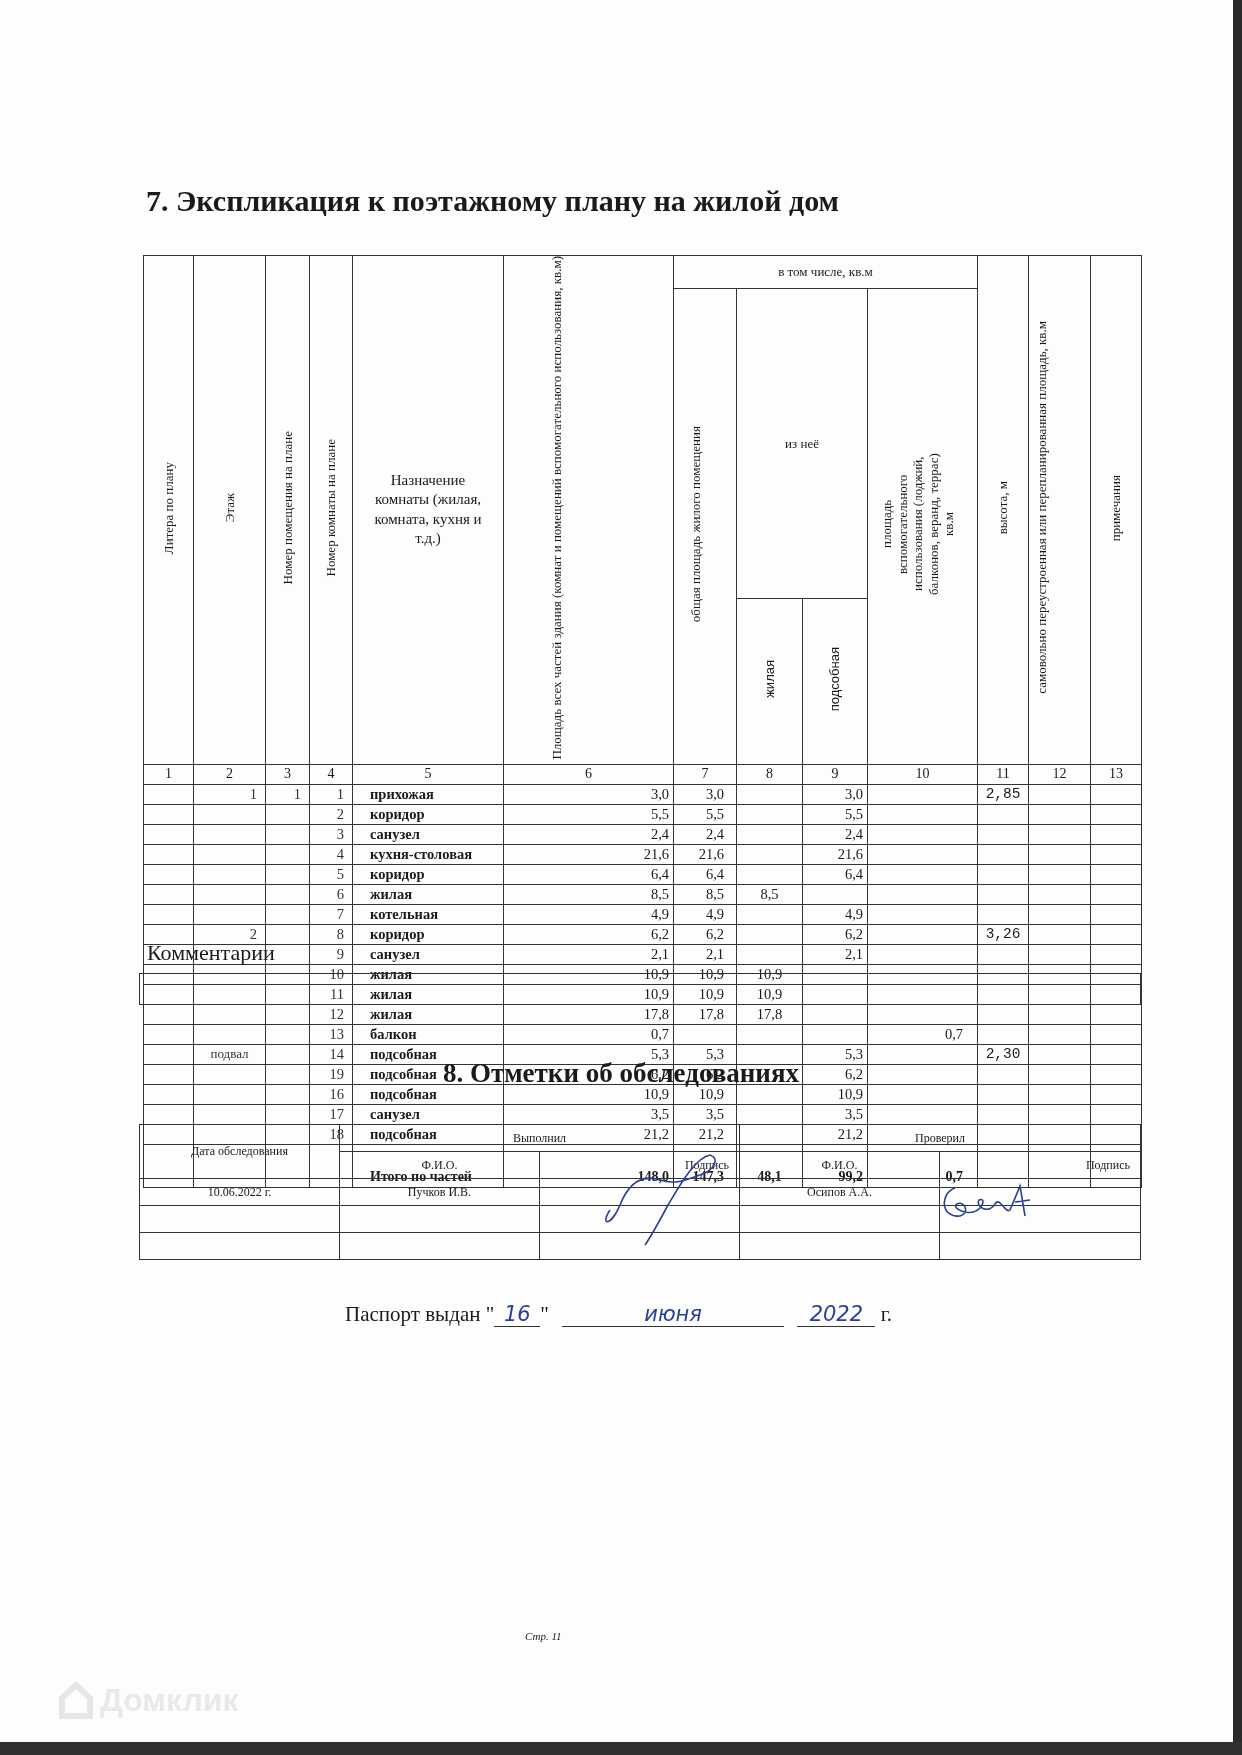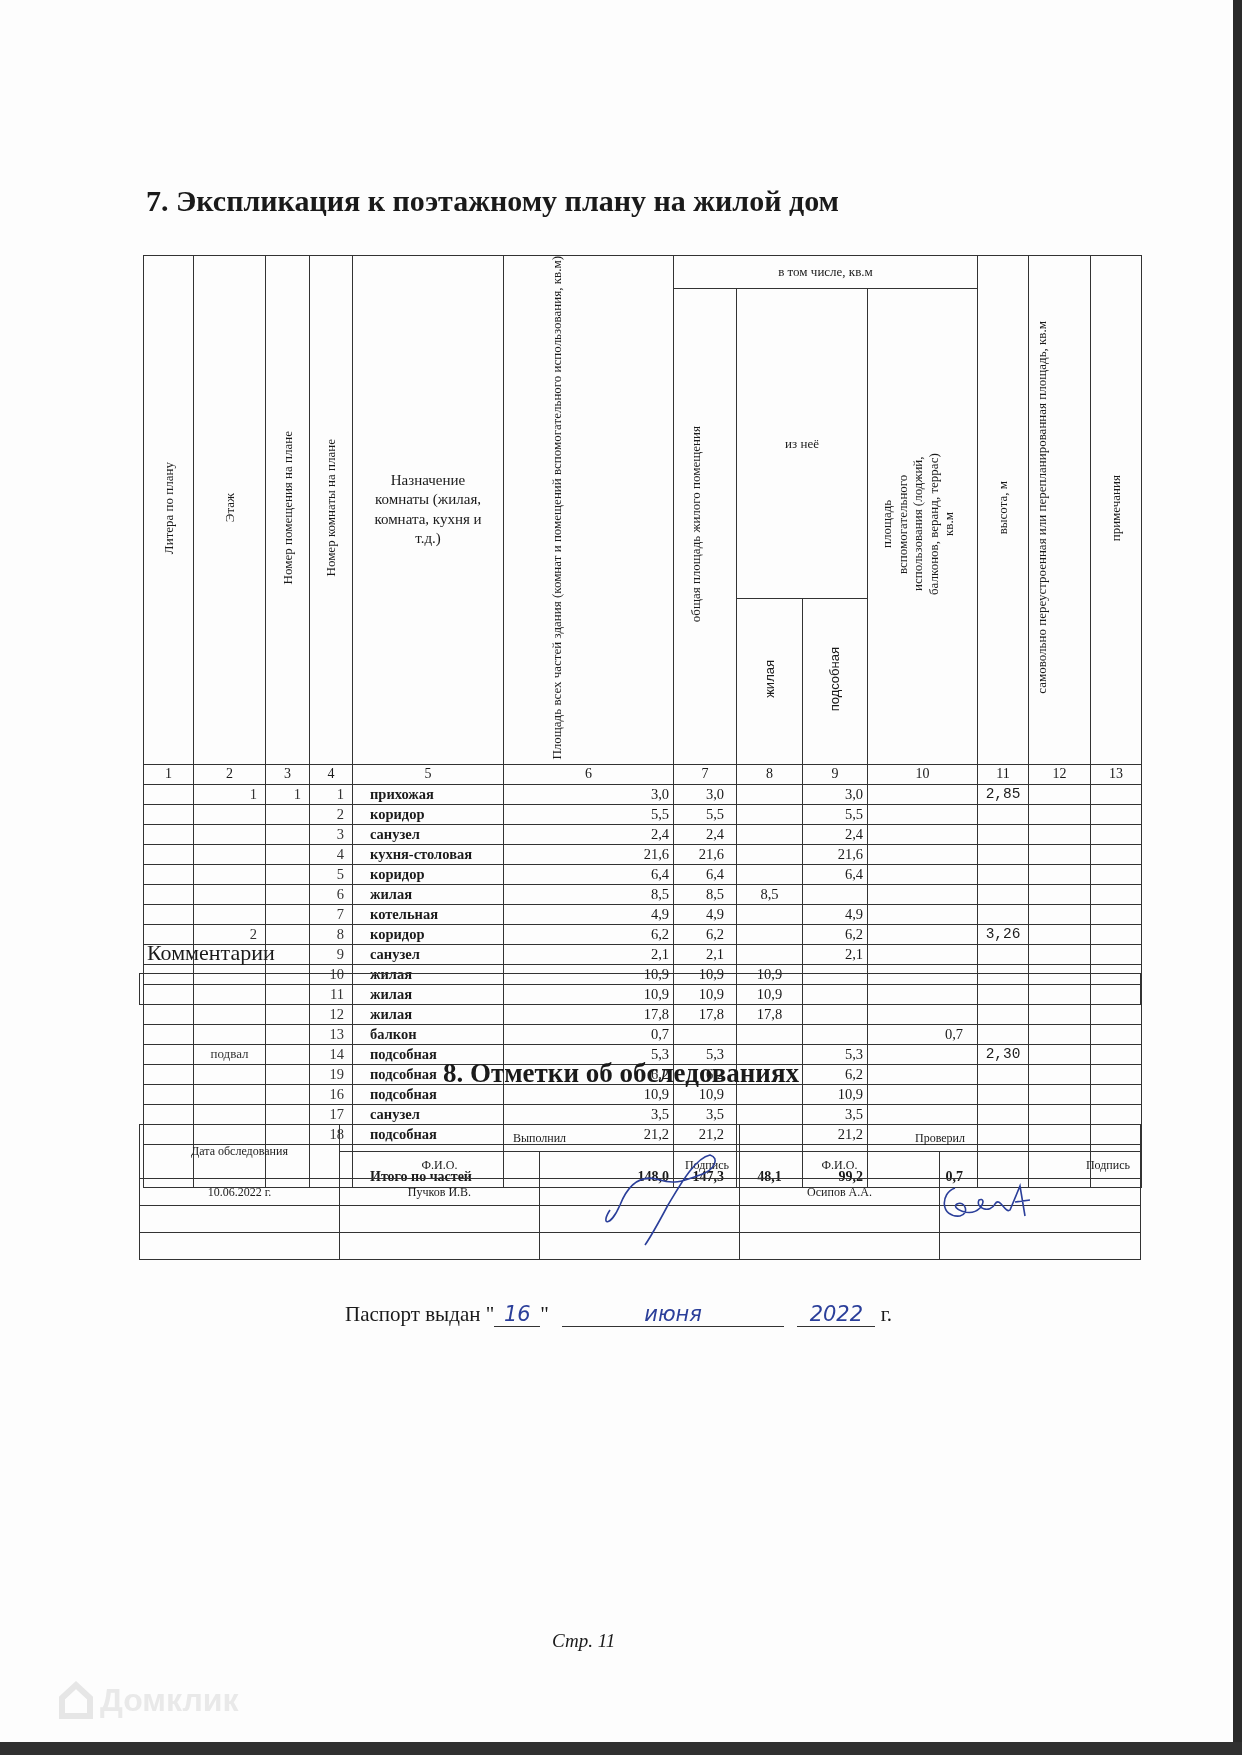--- a/index.html
+++ b/index.html
@@ -28,21 +28,21 @@
   #expl tr.total td { height:40px; vertical-align:bottom; font-weight:bold; padding-bottom:2px; }
   .comments-label { position:absolute; left:136px; top:940px; font-weight:normal; font-size:22px;margin-left:11px; }
   .comments-box { position:absolute; left:139px; top:973px; width:1000px; height:30px; border:1.3px solid #333; }
   .title2 { position:absolute; left:0; width:1242px; top:1058px; text-align:center; font-weight:bold; font-size:27px; }
   #insp { left:139px; top:1124px; width:1001px; table-layout:fixed; font-size:12px; }
   #insp td { text-align:center; height:26px; }
   .sig { position:absolute; }
   .passport { position:absolute; left:345px; top:1302px; font-size:21px; white-space:nowrap; }
   .hand { font-family:"DejaVu Sans", sans-serif; font-style:italic; color:#2b3f9a; font-size:21px;
           display:inline-block; border-bottom:1.3px solid #333; text-align:center; }
-  .page-num { position:absolute; left:552px; top:1630px; font-style:italic; font-size:19px; }
+  .page-num { position:absolute; left:525px; top:1630px; font-style:italic; font-size:11px; }
   .watermark { position:absolute; left:58px; top:1680px; color:#e9e9e9; font-family:"Liberation Sans", sans-serif;
                font-weight:bold; font-size:32px; display:flex; align-items:center; gap:6px; }
 </style>
 </head>
 <body>
 
 <div class="edge-right"></div>
 <div class="edge-bottom"></div>
 
 <div class="title1">7. Экспликация к поэтажному плану на жилой дом</div>

